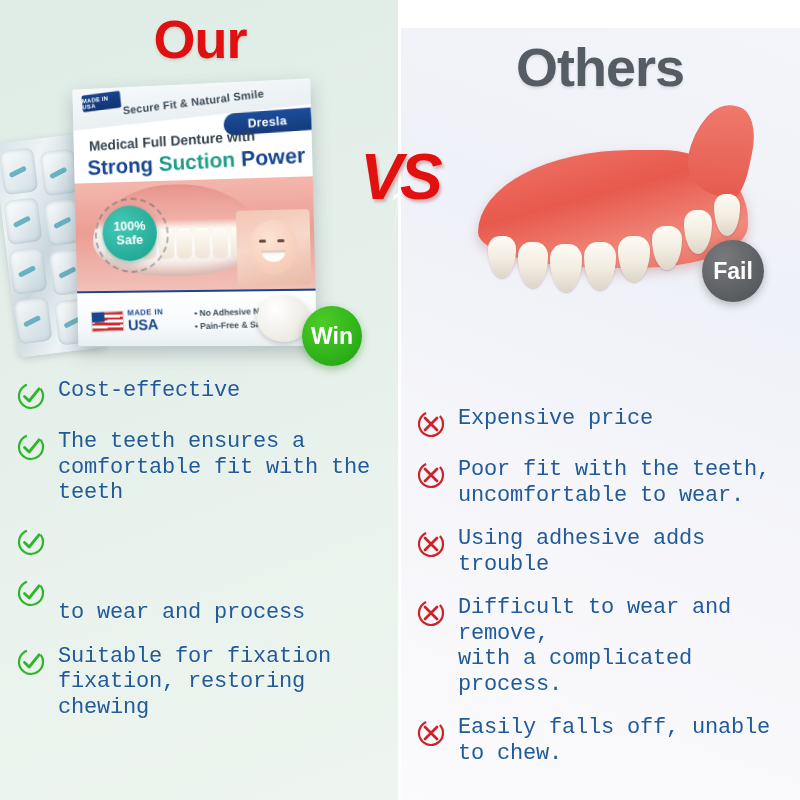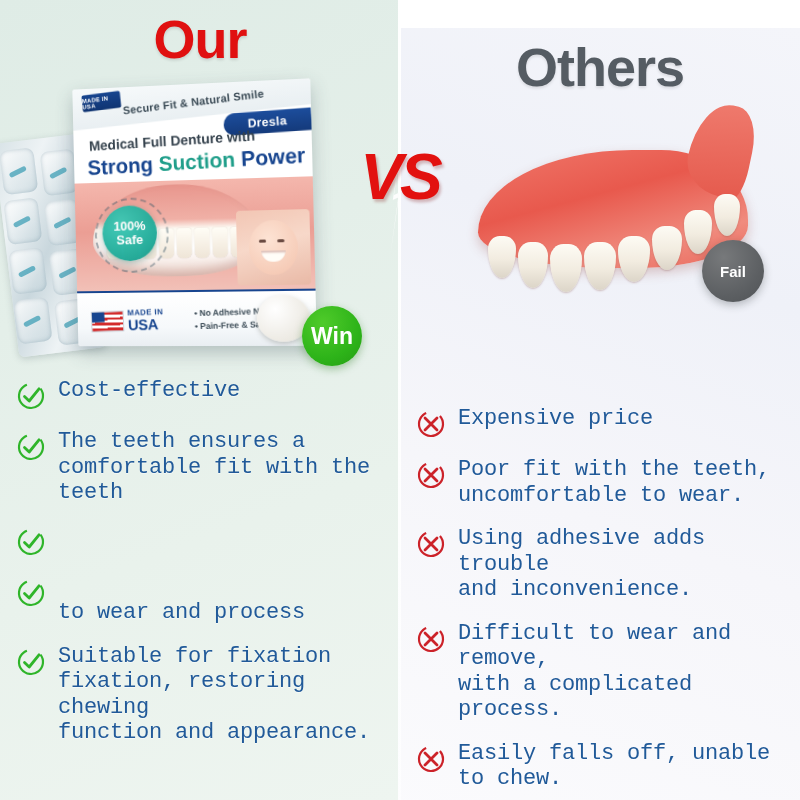--- a/index.html
+++ b/index.html
@@ -185,21 +185,21 @@
     position:absolute;border-radius:50%;
     display:flex;align-items:center;justify-content:center;
     color:#fff;font-weight:bold;z-index:5;
   }
   .badge-win{
     left:302px;top:306px;width:60px;height:60px;font-size:23px;
     background:radial-gradient(circle at 35% 28%,#4fcb2a 0%,#2db319 62%,#259c13 100%);
     box-shadow:0 3px 8px rgba(20,110,10,.35);
   }
   .badge-fail{
-    left:702px;top:240px;width:62px;height:62px;font-size:15px;
+    left:702px;top:240px;width:62px;height:62px;font-size:23px;
     background:radial-gradient(circle at 35% 28%,#77797b 0%,#5d6063 62%,#4f5255 100%);
     box-shadow:0 3px 8px rgba(40,45,50,.3);
   }
 
   
   .vs{
     position:absolute;left:345px;top:135px;width:110px;height:120px;z-index:7;
   }
   .vs-bolt{
     position:absolute;left:40px;top:-4px;width:30px;height:128px;
@@ -394,21 +394,20 @@
       <div class="row">
         <span class="icon-circle">
           <svg viewBox="0 0 30 30">
               <circle cx="15" cy="15" r="12" fill="none" stroke="#2fb52a" stroke-width="2.2" stroke-dasharray="60 16" transform="rotate(-38 15 15)"></circle>
               <path d="M8.5 15.4 L13.2 20 L23 7.8" fill="none" stroke="#2fb52a" stroke-width="2.8" stroke-linecap="round" stroke-linejoin="round"></path>
             </svg>
         </span>
         <span class="row-text">
           <span>Suitable for fixation</span><br>
           <span>fixation, restoring chewing</span><br>
-          <span>function and appearance.</span>
         </span>
       </div>
 
     </div>
 
     <div class="badge badge-win">Win</div>
   </div>
 
   <div class="panel panel-right">
 
@@ -457,21 +456,20 @@
 
       <div class="row">
         <span class="icon-circle">
           <svg viewBox="0 0 30 30">
               <circle cx="15" cy="15" r="12" fill="none" stroke="#cc2229" stroke-width="2.2" stroke-dasharray="60 16" transform="rotate(-42 15 15)"></circle>
               <path d="M9 9 L21 21 M21 9 L9 21" fill="none" stroke="#cc2229" stroke-width="2.8" stroke-linecap="round"></path>
             </svg>
         </span>
         <span class="row-text">
           <span>Using adhesive adds trouble</span><br>
-          <span>and inconvenience.</span>
         </span>
       </div>
 
       <div class="row">
         <span class="icon-circle">
           <svg viewBox="0 0 30 30">
               <circle cx="15" cy="15" r="12" fill="none" stroke="#cc2229" stroke-width="2.2" stroke-dasharray="60 16" transform="rotate(-42 15 15)"></circle>
               <path d="M9 9 L21 21 M21 9 L9 21" fill="none" stroke="#cc2229" stroke-width="2.8" stroke-linecap="round"></path>
             </svg>
         </span>

